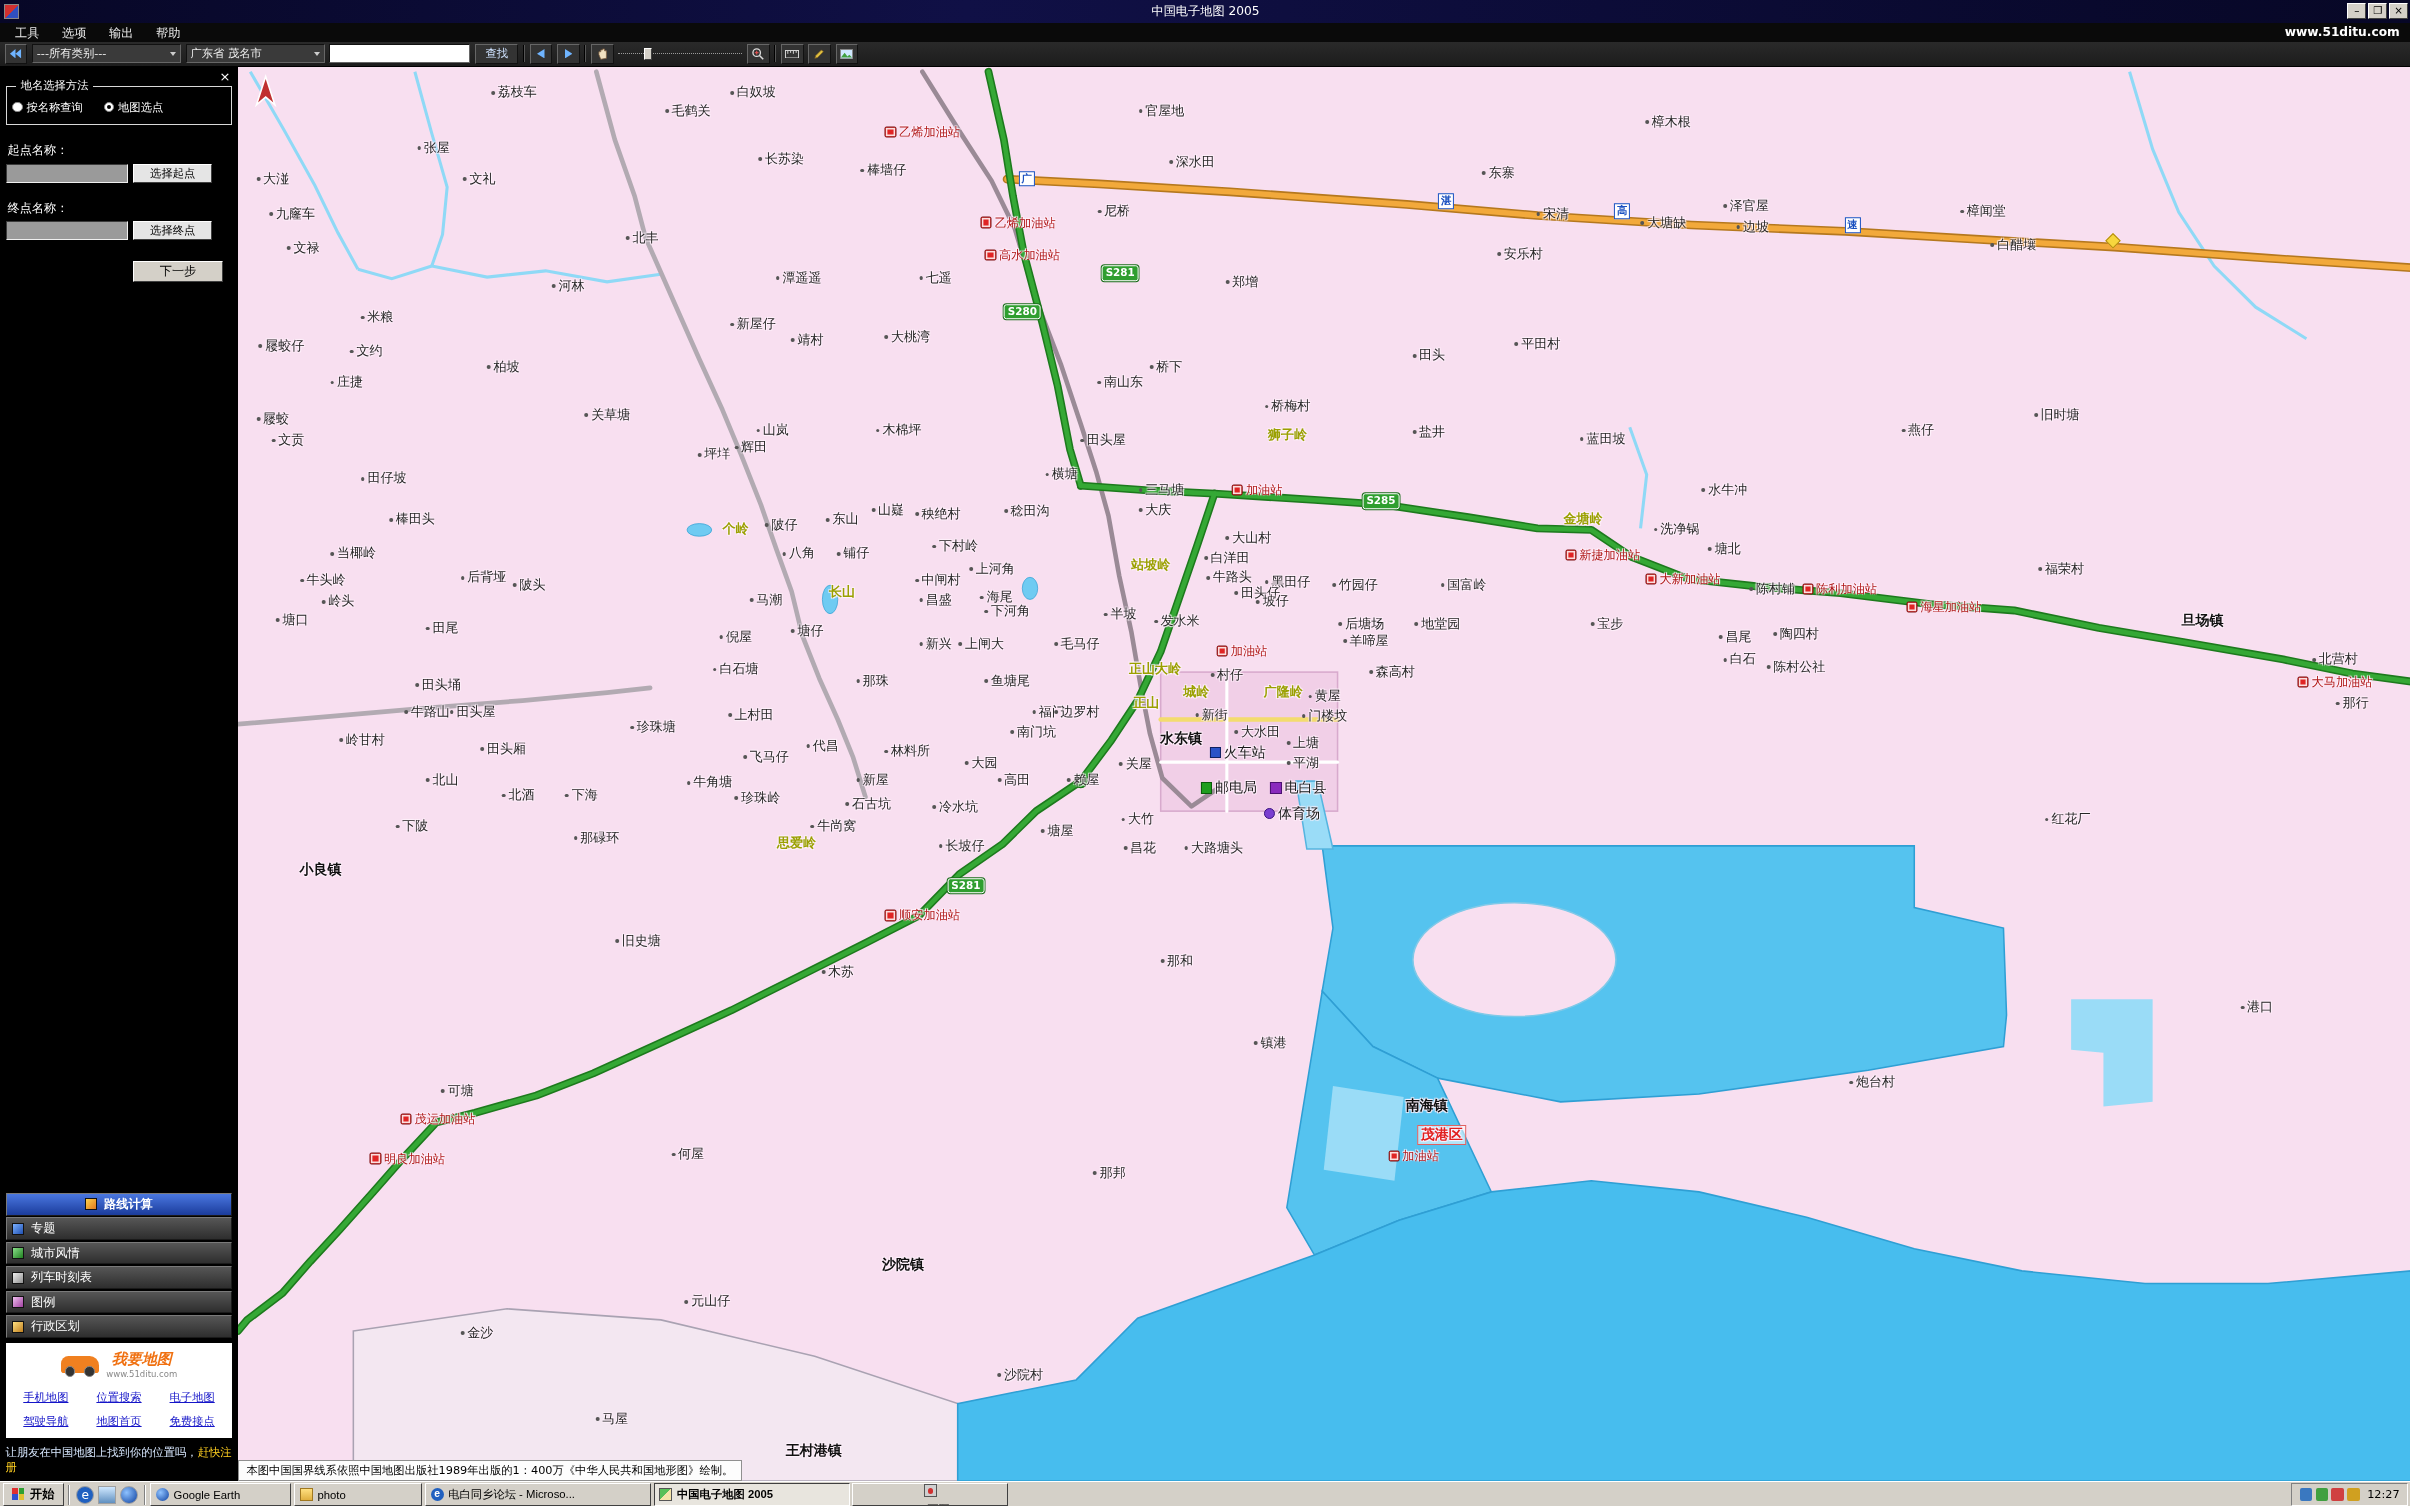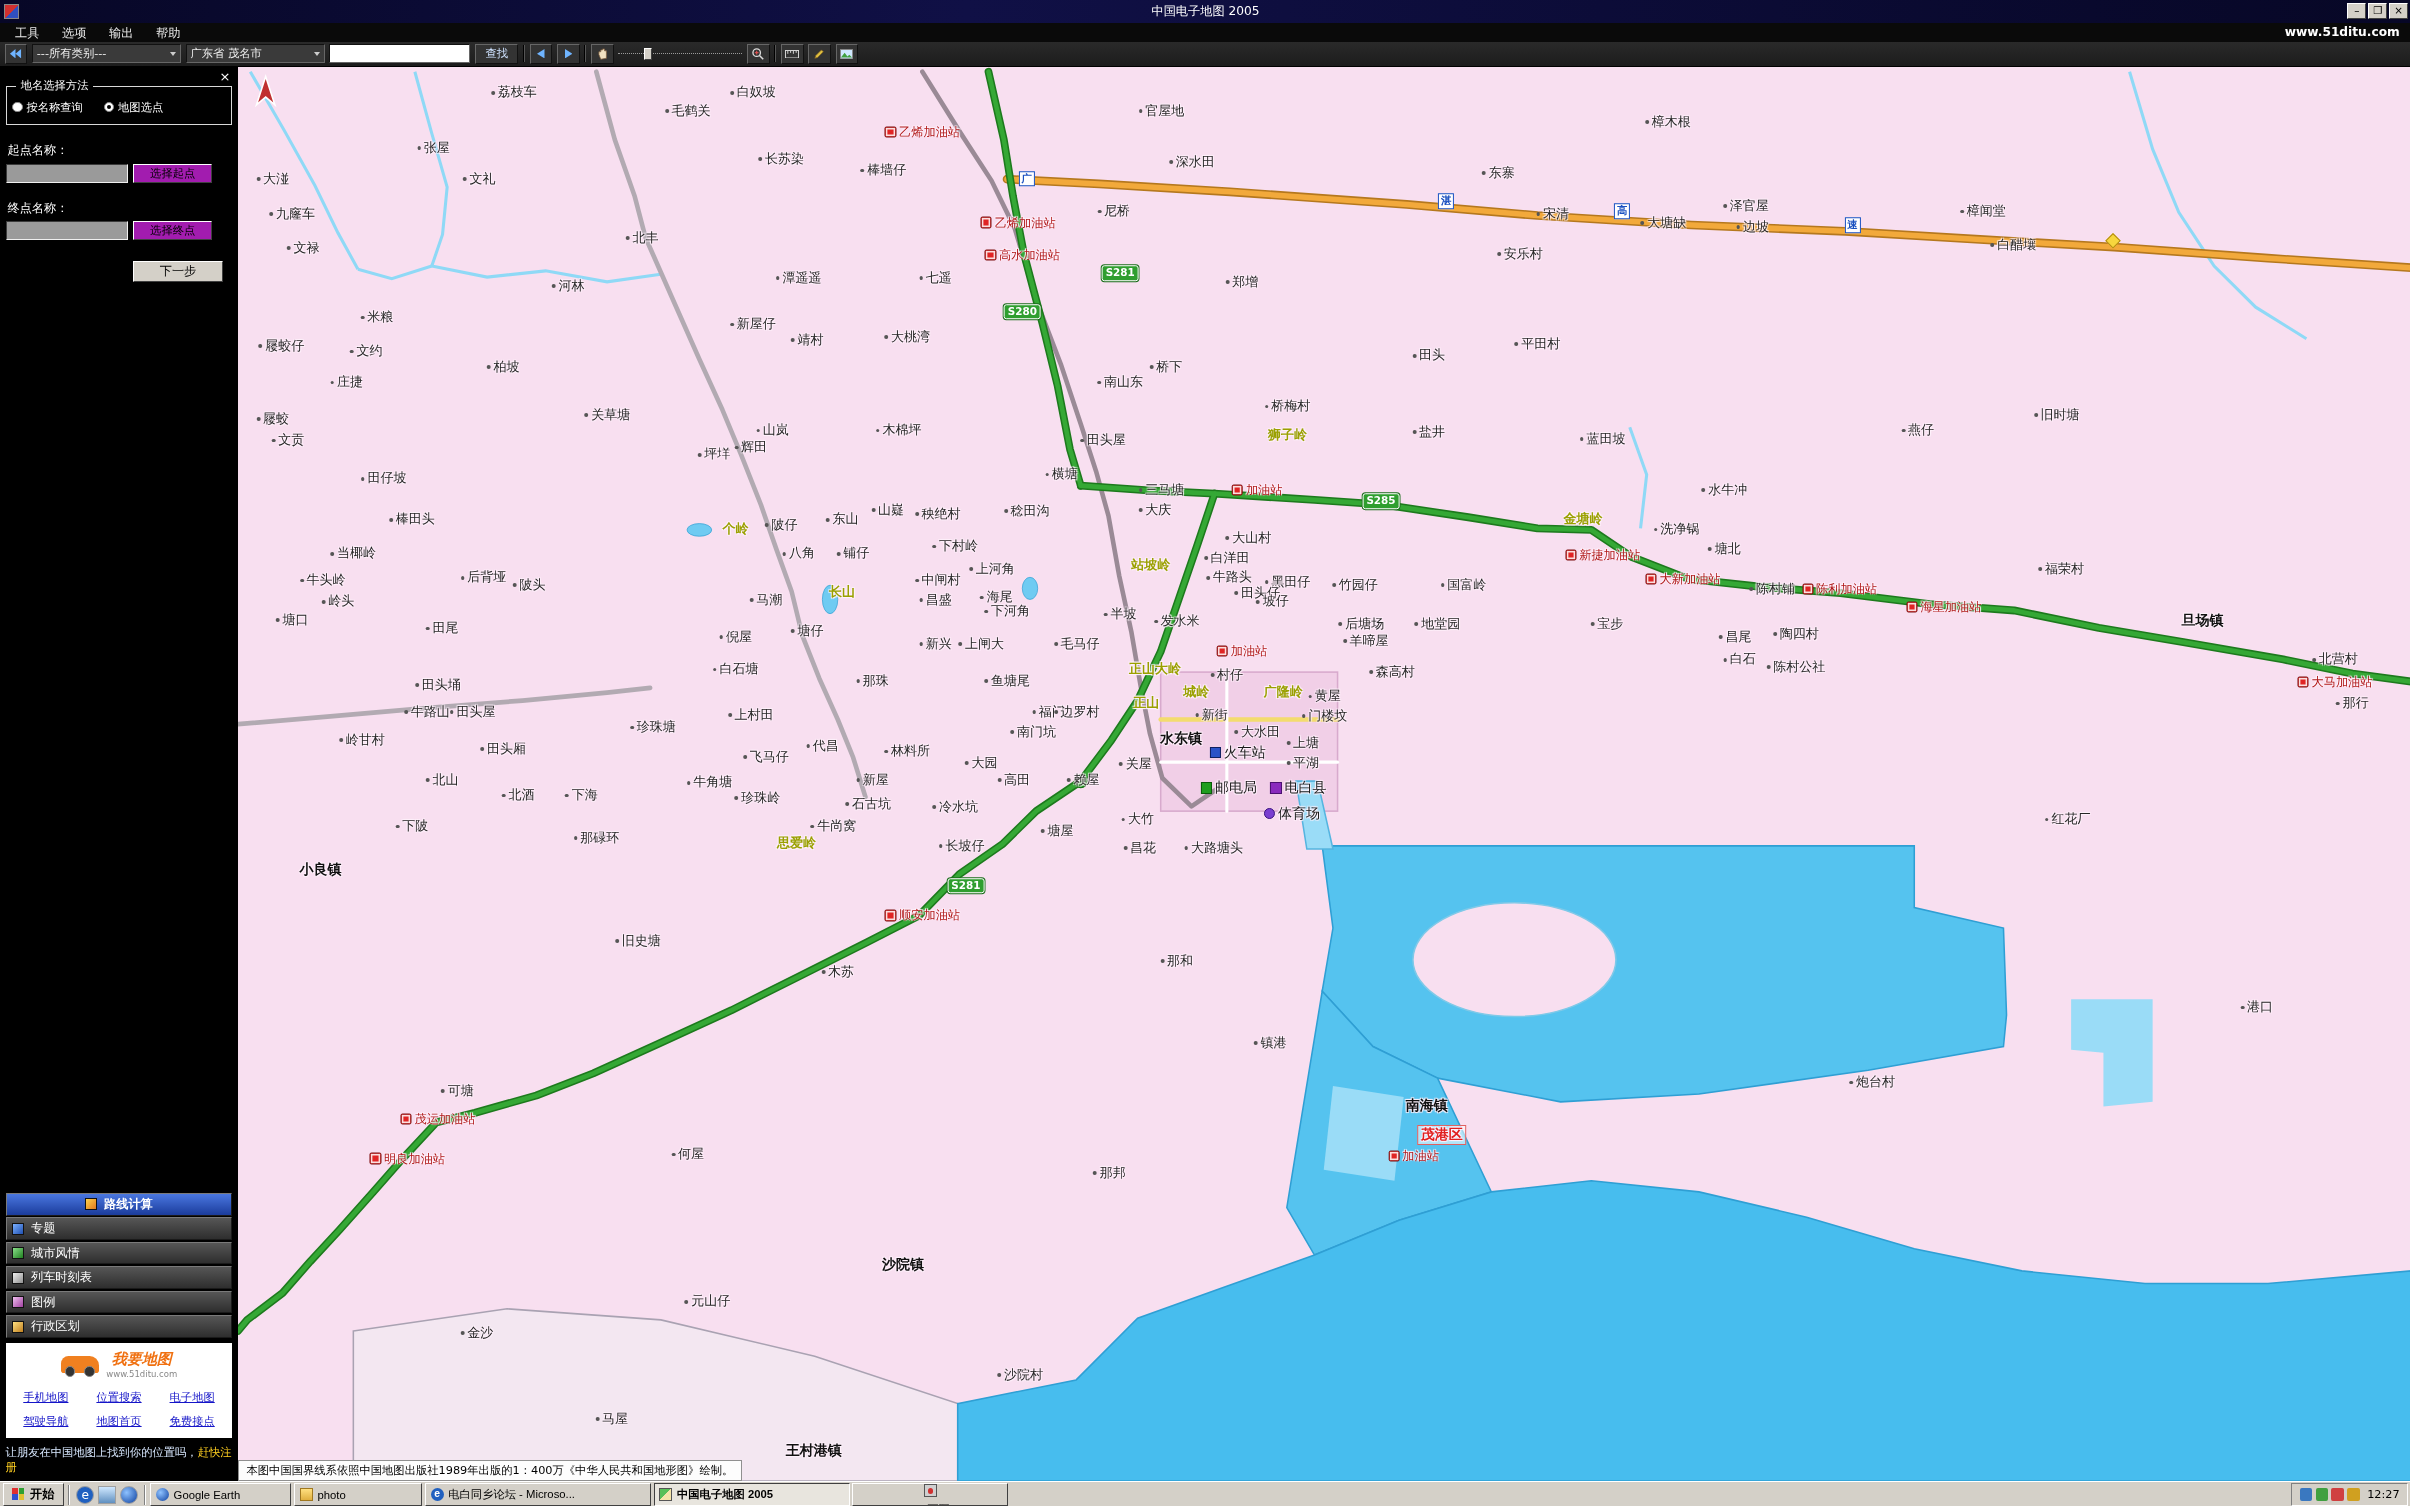--- a/index.html
+++ b/index.html
@@ -53,21 +53,21 @@
   #method-options { display:flex; gap:21px; }
   .radio-opt { display:flex; align-items:center; gap:3.8px; font-size:11.3px; }
   .radio { width:10.4px; height:10.4px; border-radius:50%; background:#fff; border:0.9px solid #888;
     position:relative; flex:0 0 auto; }
   .radio.sel::after { content:''; position:absolute; left:1.9px; top:1.9px; width:4.7px; height:4.7px;
     border-radius:50%; background:#000; }
   .name-label { font-size:12.2px; margin:17px 1.9px 4.7px; }
   .input-row { display:flex; gap:5.6px; align-items:center; }
   .side-input { width:122px; height:19px; background:#9a9a9a; border:0.9px solid;
     border-color:#3a3a3a #efefef #efefef #3a3a3a; font-size:11.3px; padding:0 2.8px; color:#111; }
-  .side-btn { width:79px; height:19px; background:#a21caf; border:0.9px solid;
+  .side-btn { width:79px; height:19px; background:#e5e5e5; border:0.9px solid;
     border-color:#fff #404040 #404040 #fff; font-size:11.3px; color:#000; }
   #next-btn { margin:21px 9.4px 0 auto; width:90px; height:21px; background:#d4d0c8; border:0.9px solid;
     border-color:#fff #404040 #404040 #fff; font-size:12.2px; color:#000; }
   #sidebar-spacer { flex:1 1 auto; }
   .panel-row { height:22.6px; margin-bottom:1.9px; display:flex; align-items:center; gap:6.6px; padding:0 5.6px;
     background:linear-gradient(#565656,#2e2e2e); border:0.9px solid; border-color:#7a7a7a #1a1a1a #1a1a1a #7a7a7a;
     font-size:12.2px; }
   .panel-row.active { background:linear-gradient(#4a77e0,#1b3c9c); font-weight:bold;justify-content:center; }
   .panel-icon { width:12.2px; height:12.2px; border:0.9px solid #111; background:linear-gradient(135deg,#ffd24a,#e07820); }
   .panel-row:nth-child(2) .panel-icon { background:linear-gradient(135deg,#7ab0ff,#2050b0); }

